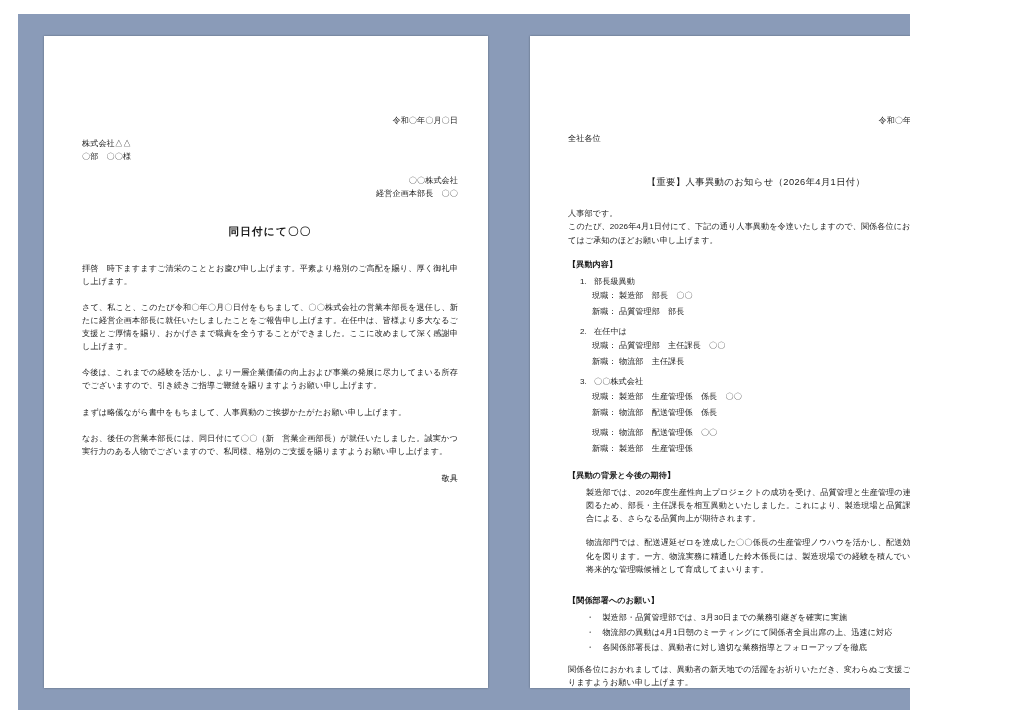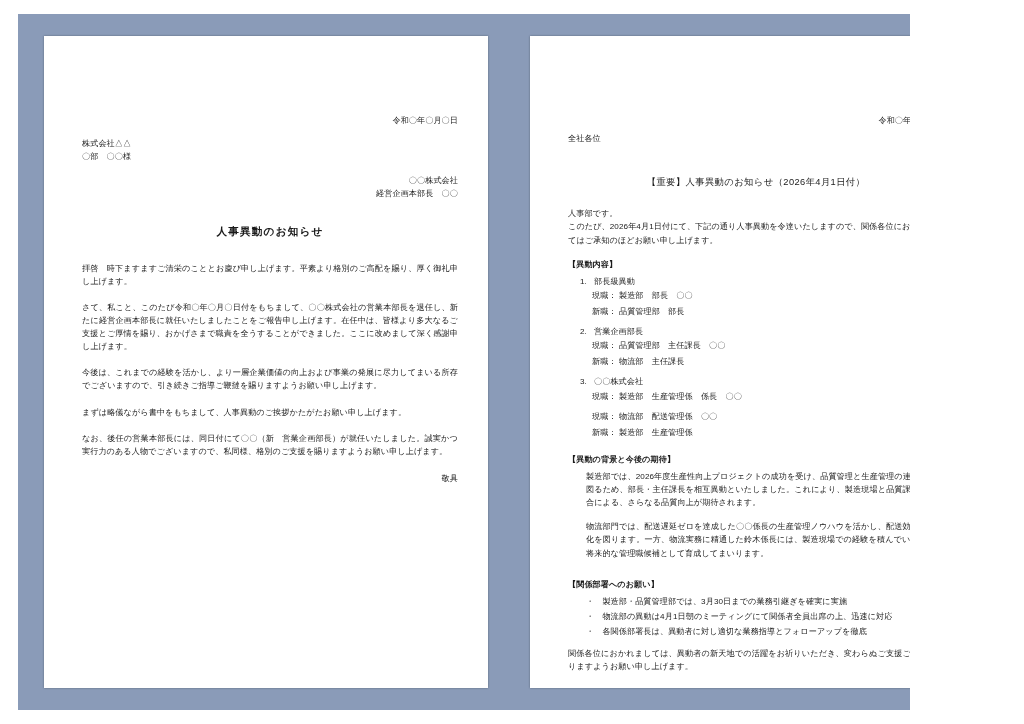--- a/index.html
+++ b/index.html
@@ -92,21 +92,21 @@
     <div class="doc-body">
 
       <div class="right-align sp-date">令和〇年〇月〇日</div>
 
       <div>株式会社△△</div>
       <div class="sp-m">〇部　〇〇様</div>
 
       <div class="right-align">〇〇株式会社</div>
       <div class="right-align sp-xl">経営企画本部長　〇〇</div>
 
-      <div class="center title sp-xl">人事異動のお知らせ</div>
+      <div class="center title sp-xl">同日付にて〇〇</div>
 
       <div class="para">拝啓　時下ますますご清栄のこととお慶び申し上げます。平素より格別のご高配を賜り、厚く御礼申し上げます。</div>
       <div class="para">さて、私こと、このたび令和〇年〇月〇日付をもちまして、〇〇株式会社の営業本部長を退任し、新たに経営企画本部長に就任いたしましたことをご報告申し上げます。在任中は、皆様より多大なるご支援とご厚情を賜り、おかげさまで職責を全うすることができました。ここに改めまして深く感謝申し上げます。</div>
       <div class="para">今後は、これまでの経験を活かし、より一層企業価値の向上および事業の発展に尽力してまいる所存でございますので、引き続きご指導ご鞭撻を賜りますようお願い申し上げます。</div>
       <div class="para">まずは略儀ながら書中をもちまして、人事異動のご挨拶かたがたお願い申し上げます。</div>
       <div class="para">なお、後任の営業本部長には、同日付にて〇〇（新　営業企画部長）が就任いたしました。誠実かつ実行力のある人物でございますので、私同様、格別のご支援を賜りますようお願い申し上げます。</div>
 
       <div class="right-align" style="margin-top:14px;">敬具</div>
     </div>
   </div>
@@ -139,41 +139,45 @@
         <div class="indent2 num-item">
           <span>新職：</span>
           <span>品質管理部　部長</span>
         </div>
       </div>
 
       <div class="grp">
         <div class="indent1 num-label">
           <span>2.</span>
           <span>&nbsp;</span>
-          <span>営業企画部長</span>
+          <span>在任中は</span>
         </div>
         <div class="indent2 num-item">
           <span>現職：</span>
           <span>品質管理部　主任課長　〇〇</span>
         </div>
         <div class="indent2 num-item">
           <span>新職：</span>
           <span>物流部　主任課長</span>
         </div>
       </div>
 
       <div class="grp">
         <div class="indent1 num-label">
           <span>3.</span>
           <span>&nbsp;</span>
           <span>〇〇株式会社</span>
         </div>
         <div class="indent2 num-item">
           <span>現職：</span>
           <span>製造部　生産管理係　係長　〇〇</span>
+        </div>
+        <div class="indent2 num-item">
+          <span>新職：</span>
+          <span>物流部　配送管理係　係長</span>
         </div>
         <div class="smallgap"></div>
         <div class="indent2 num-item">
           <span>現職：</span>
           <span>物流部　配送管理係　〇〇</span>
         </div>
         <div class="indent2 num-item">
           <span>新職：</span>
           <span>製造部　生産管理係</span>
         </div>

